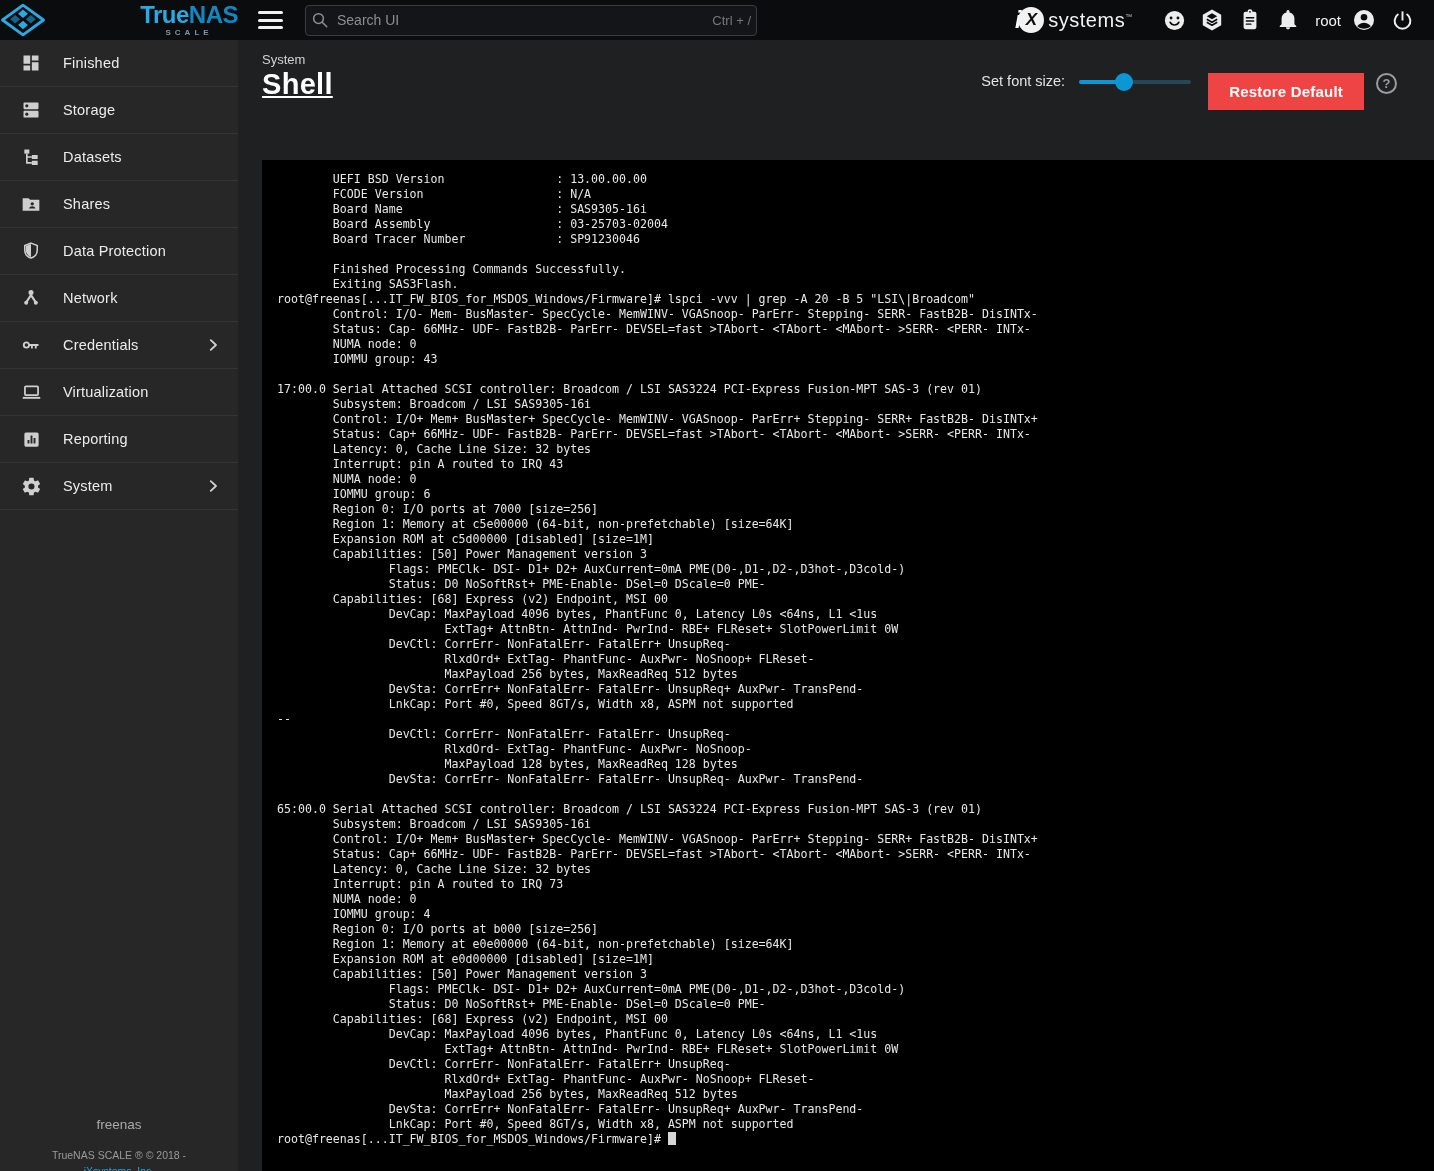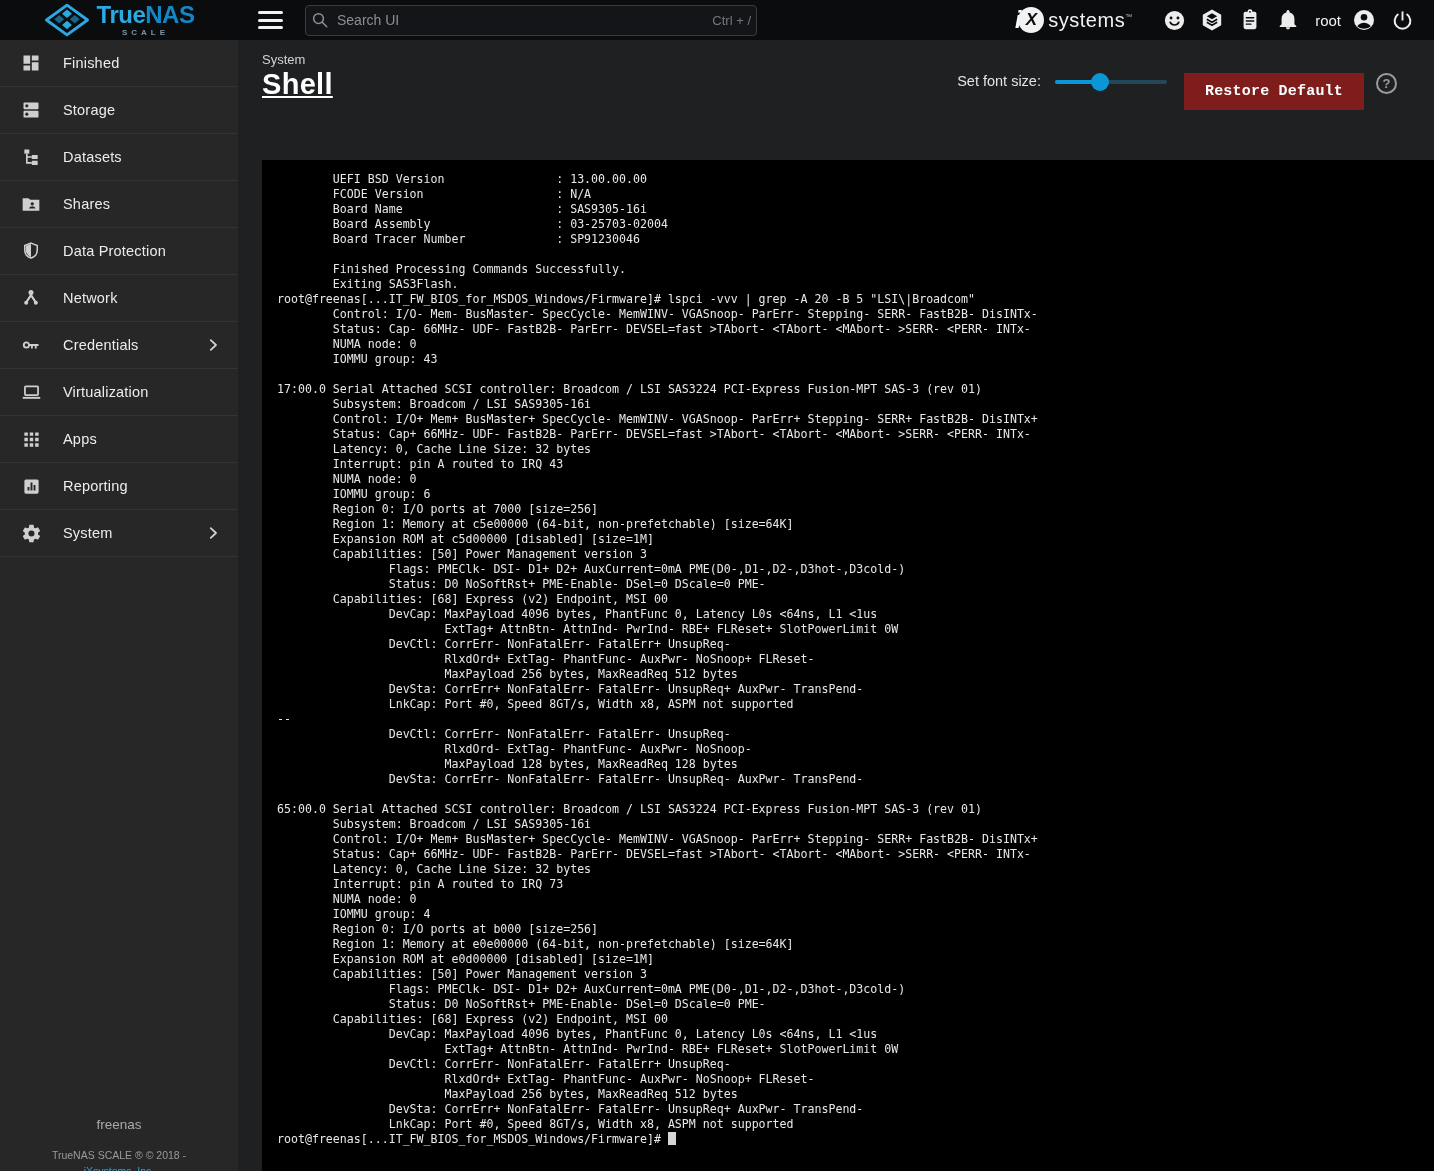--- a/index.html
+++ b/index.html
@@ -9,21 +9,21 @@
     background:#1e2022;
     font-family:"Liberation Sans", sans-serif;
     -webkit-font-smoothing:antialiased;
   }
 
   
   .topbar {
     position:absolute; top:0; left:0; width:1434px; height:40px;
     background:#0b0c0e; display:flex; align-items:center; z-index:5;
   }
-  .brand { width:238px; height:28px; display:flex; align-items:center; justify-content:center; gap:7px; flex:none; }
+  .brand { width:238px; height:28px; display:flex; align-items:center; justify-content:space-between; gap:7px; flex:none; }
   .brand-mark { width:46px; height:34px; flex:none; }
   .brand-textcol { display:flex; flex-direction:column; align-items:center; line-height:1; }
   .brand-name { font-size:24px; font-weight:700; letter-spacing:-0.5px; }
   .brand-name .t-true { color:#2ba9e2; }
   .brand-name .t-nas  { color:#1287c3; }
   .brand-scale { font-size:8px; font-weight:700; letter-spacing:4px; color:#7f95a5; margin-top:2px; }
 
   .hamburger { margin-left:20px; width:25px; height:18px; display:flex; flex-direction:column; justify-content:space-between; cursor:pointer; flex:none; }
   .hamburger span { display:block; height:3px; border-radius:2px; background:#f2f2f2; }
 
@@ -71,23 +71,23 @@
   .breadcrumb { position:absolute; left:24px; top:12px; font-size:13px; color:#d2d2d2; cursor:pointer; }
   .page-title { position:absolute; left:24px; top:28px; font-size:29px; font-weight:700; color:#ffffff; letter-spacing:0.3px;text-decoration:underline; }
 
   .controls { position:absolute; right:37px; top:33px; height:37px; display:flex; align-items:flex-start; }
   .font-label { font-size:14.5px; color:#e3e3e3; margin-right:14px; }
   .slider { position:relative; width:112px; height:18px; margin-right:17px; cursor:pointer; }
   .slider-track { position:absolute; left:0; top:7px; width:100%; height:4px; background:#25475a; border-radius:2px; }
   .slider-fill  { position:absolute; left:0; top:7px; height:4px; background:#0b96d5; border-radius:2px; }
   .slider-thumb { position:absolute; top:0; width:18px; height:18px; border-radius:50%; background:#0b96d5; transform:translateX(-50%); }
   .restore-btn {
-    height:37px; padding:10px 21px; background:#7f1d1d; color:#fff;
+    height:37px; padding:10px 21px; background:#ef4444; color:#fff;
     font-weight:700; font-size:15px; border:none; cursor:pointer;
-    font-family:Liberation Mono, monospace; letter-spacing:0.2px;
+    font-family:Liberation Sans, sans-serif; letter-spacing:0.2px;
   }
   .help-badge {
     width:21px; height:21px; border:2px solid #9c9c9c; border-radius:50%;
     color:#9c9c9c; font-size:13px; font-weight:700;
     display:flex; align-items:center; justify-content:center;
     margin-left:12px; cursor:pointer;
   }
 
   
   .terminal {
@@ -284,28 +284,20 @@
   <div class="nav-item">
     <span class="nav-icon">
       <svg width="21" height="21" viewBox="0 0 24 24">
         <rect x="4.5" y="5" width="15" height="10" rx="1" fill="none" stroke="#cfcfcf" stroke-width="2"></rect>
         <path class="ink" d="M2 17h20v2.2H2z"></path>
       </svg>
     </span>
     <span class="nav-label">Virtualization</span>
   </div>
 
-  <div class="nav-item">
-    <span class="nav-icon">
-      <svg width="19" height="19" viewBox="0 0 24 24">
-        <path class="ink" d="M3 3h4.4v4.4H3zM9.8 3h4.4v4.4H9.8zM16.6 3H21v4.4h-4.4zM3 9.8h4.4v4.4H3zM9.8 9.8h4.4v4.4H9.8zM16.6 9.8H21v4.4h-4.4zM3 16.6h4.4V21H3zM9.8 16.6h4.4V21H9.8zM16.6 16.6H21V21h-4.4z"></path>
-      </svg>
-    </span>
-    <span class="nav-label">Apps</span>
-  </div>
 
   <div class="nav-item">
     <span class="nav-icon">
       <svg width="19" height="19" viewBox="0 0 24 24">
         <rect class="ink" x="3" y="3" width="18" height="18" rx="2"></rect>
         <path class="dark" d="M7 12.5h2.4V17H7zM10.8 7h2.4v10h-2.4zM14.6 10h2.4v7h-2.4z"></path>
       </svg>
     </span>
     <span class="nav-label">Reporting</span>
   </div>

